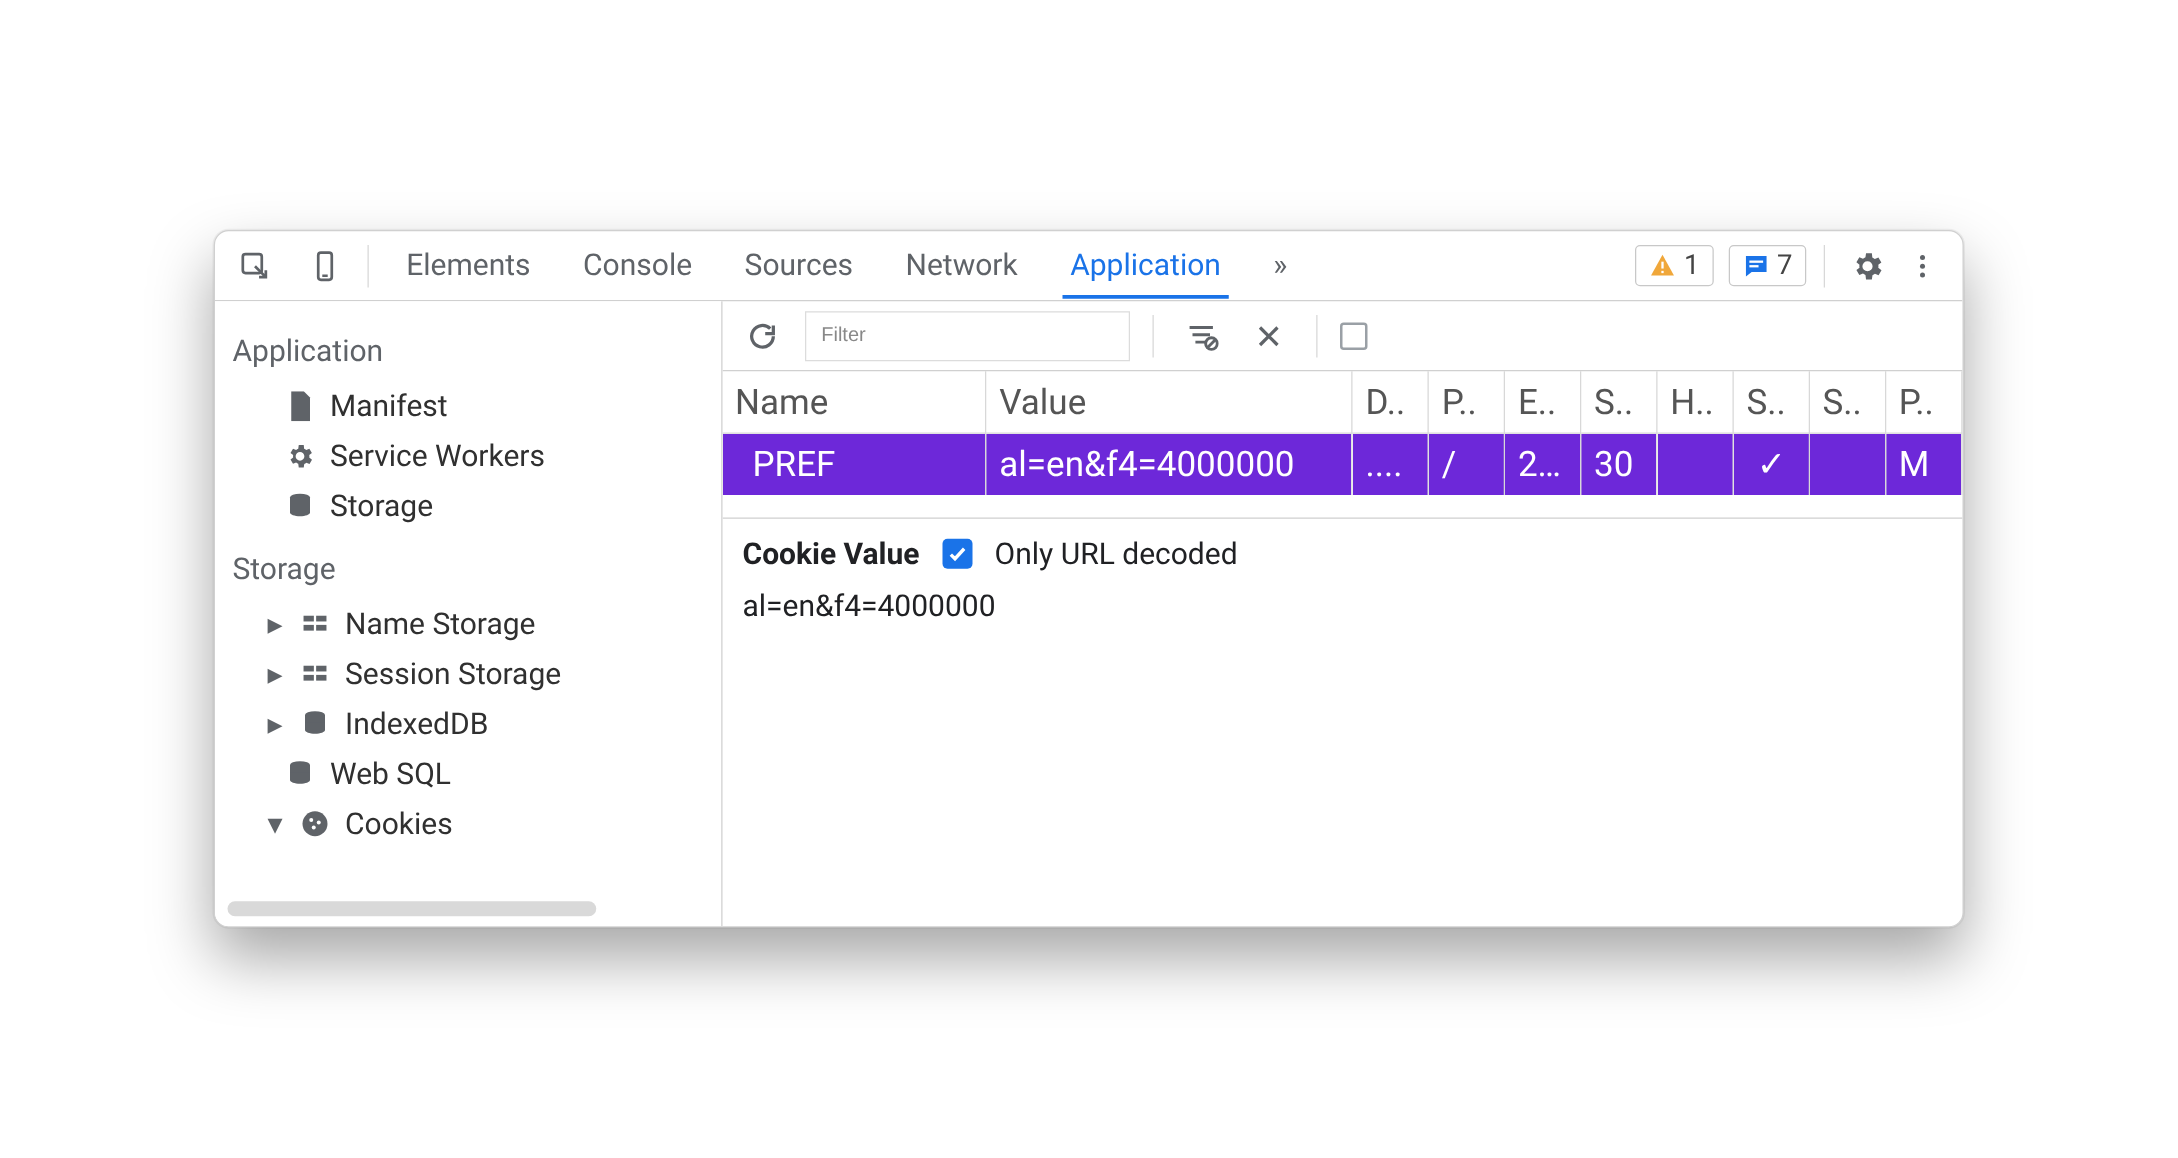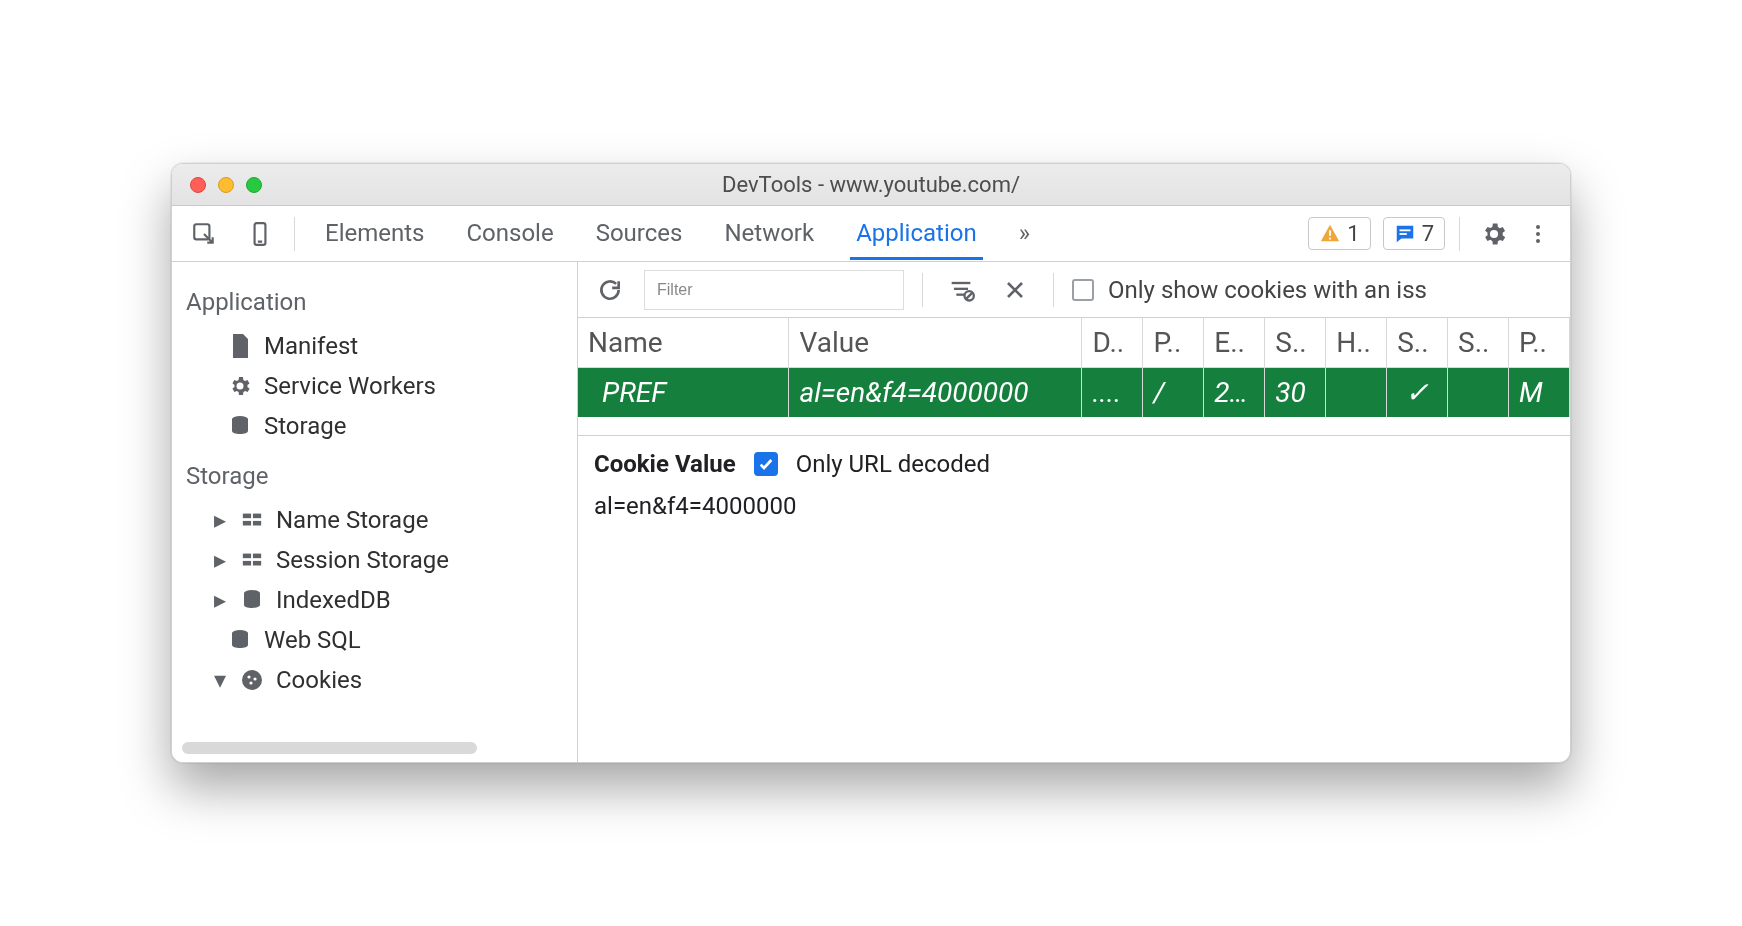--- a/index.html
+++ b/index.html
@@ -93,46 +93,38 @@
   .chk { width:22px; height:22px; border:2px solid #9aa0a6; border-radius:3px; background:#fff;}
   .table { border-bottom:1px solid #d0d0d0;}
   table { border-collapse:collapse; width:100%; table-layout:fixed;}
   th, td {
     border-right:1px solid #d8d8d8;
     font-size:28px; text-align:left;
     padding:8px 10px; overflow:hidden; white-space:nowrap; text-overflow:clip;
     height:46px;
   }
   th { color:#555; font-weight:400; border-bottom:1px solid #d8d8d8;}
-  tr.sel td { background:#15803d; color:#fff;font-style:italic;}
+  tr.sel td { background:#6d28d9; color:#fff;}
   .col-name { width:180px;}
   .col-value { width:250px;}
   .col-s { width:52px;}
   .cookie-pane { padding:14px 16px; font-size:24px;}
   .cv-row { display:flex; align-items:center; gap:18px; margin-bottom:14px;}
   .cv-title { font-weight:700; font-size:24px;}
   .chk-blue {
     width:24px; height:24px; background:#1a73e8; border-radius:4px;
     display:inline-flex; align-items:center; justify-content:center; color:#fff;
   }
   svg { display:block; }
 </style>
 </head>
 <body>
 
 <div class="window">
 
-  <div class="titlebar">
-    <div class="traffic">
-      <div class="tl red"></div>
-      <div class="tl yellow"></div>
-      <div class="tl green"></div>
-    </div>
-    <div class="titletext">DevTools - www.youtube.com/</div>
-  </div>
 
   <div class="toolbar">
     <div class="tb-group">
       <div class="icon-btn">
         <svg width="26" height="26" viewBox="0 0 24 24" fill="none" stroke="#5f6368" stroke-width="2">
             <rect x="3" y="3" width="14" height="14" rx="2"></rect>
             <path d="M12 12 L20 20 M20 15 L20 20 L15 20"></path>
           </svg>
       </div>
       <div class="icon-btn">
@@ -299,21 +291,20 @@
             </svg>
         </div>
         <div class="icon-btn">
           <svg width="24" height="24" viewBox="0 0 24 24" stroke="#5f6368" stroke-width="2.6">
               <line x1="5" y1="5" x2="19" y2="19"></line>
               <line x1="19" y1="5" x2="5" y2="19"></line>
             </svg>
         </div>
         <div class="vsep"></div>
         <div class="chk"></div>
-        <span style="overflow:hidden; white-space:nowrap;">Only show cookies with an iss</span>
       </div>
 
       <div class="table">
         <table>
           <colgroup>
             <col class="col-name">
               <col class="col-value">
             <col class="col-s">
               <col class="col-s">
               <col class="col-s">

